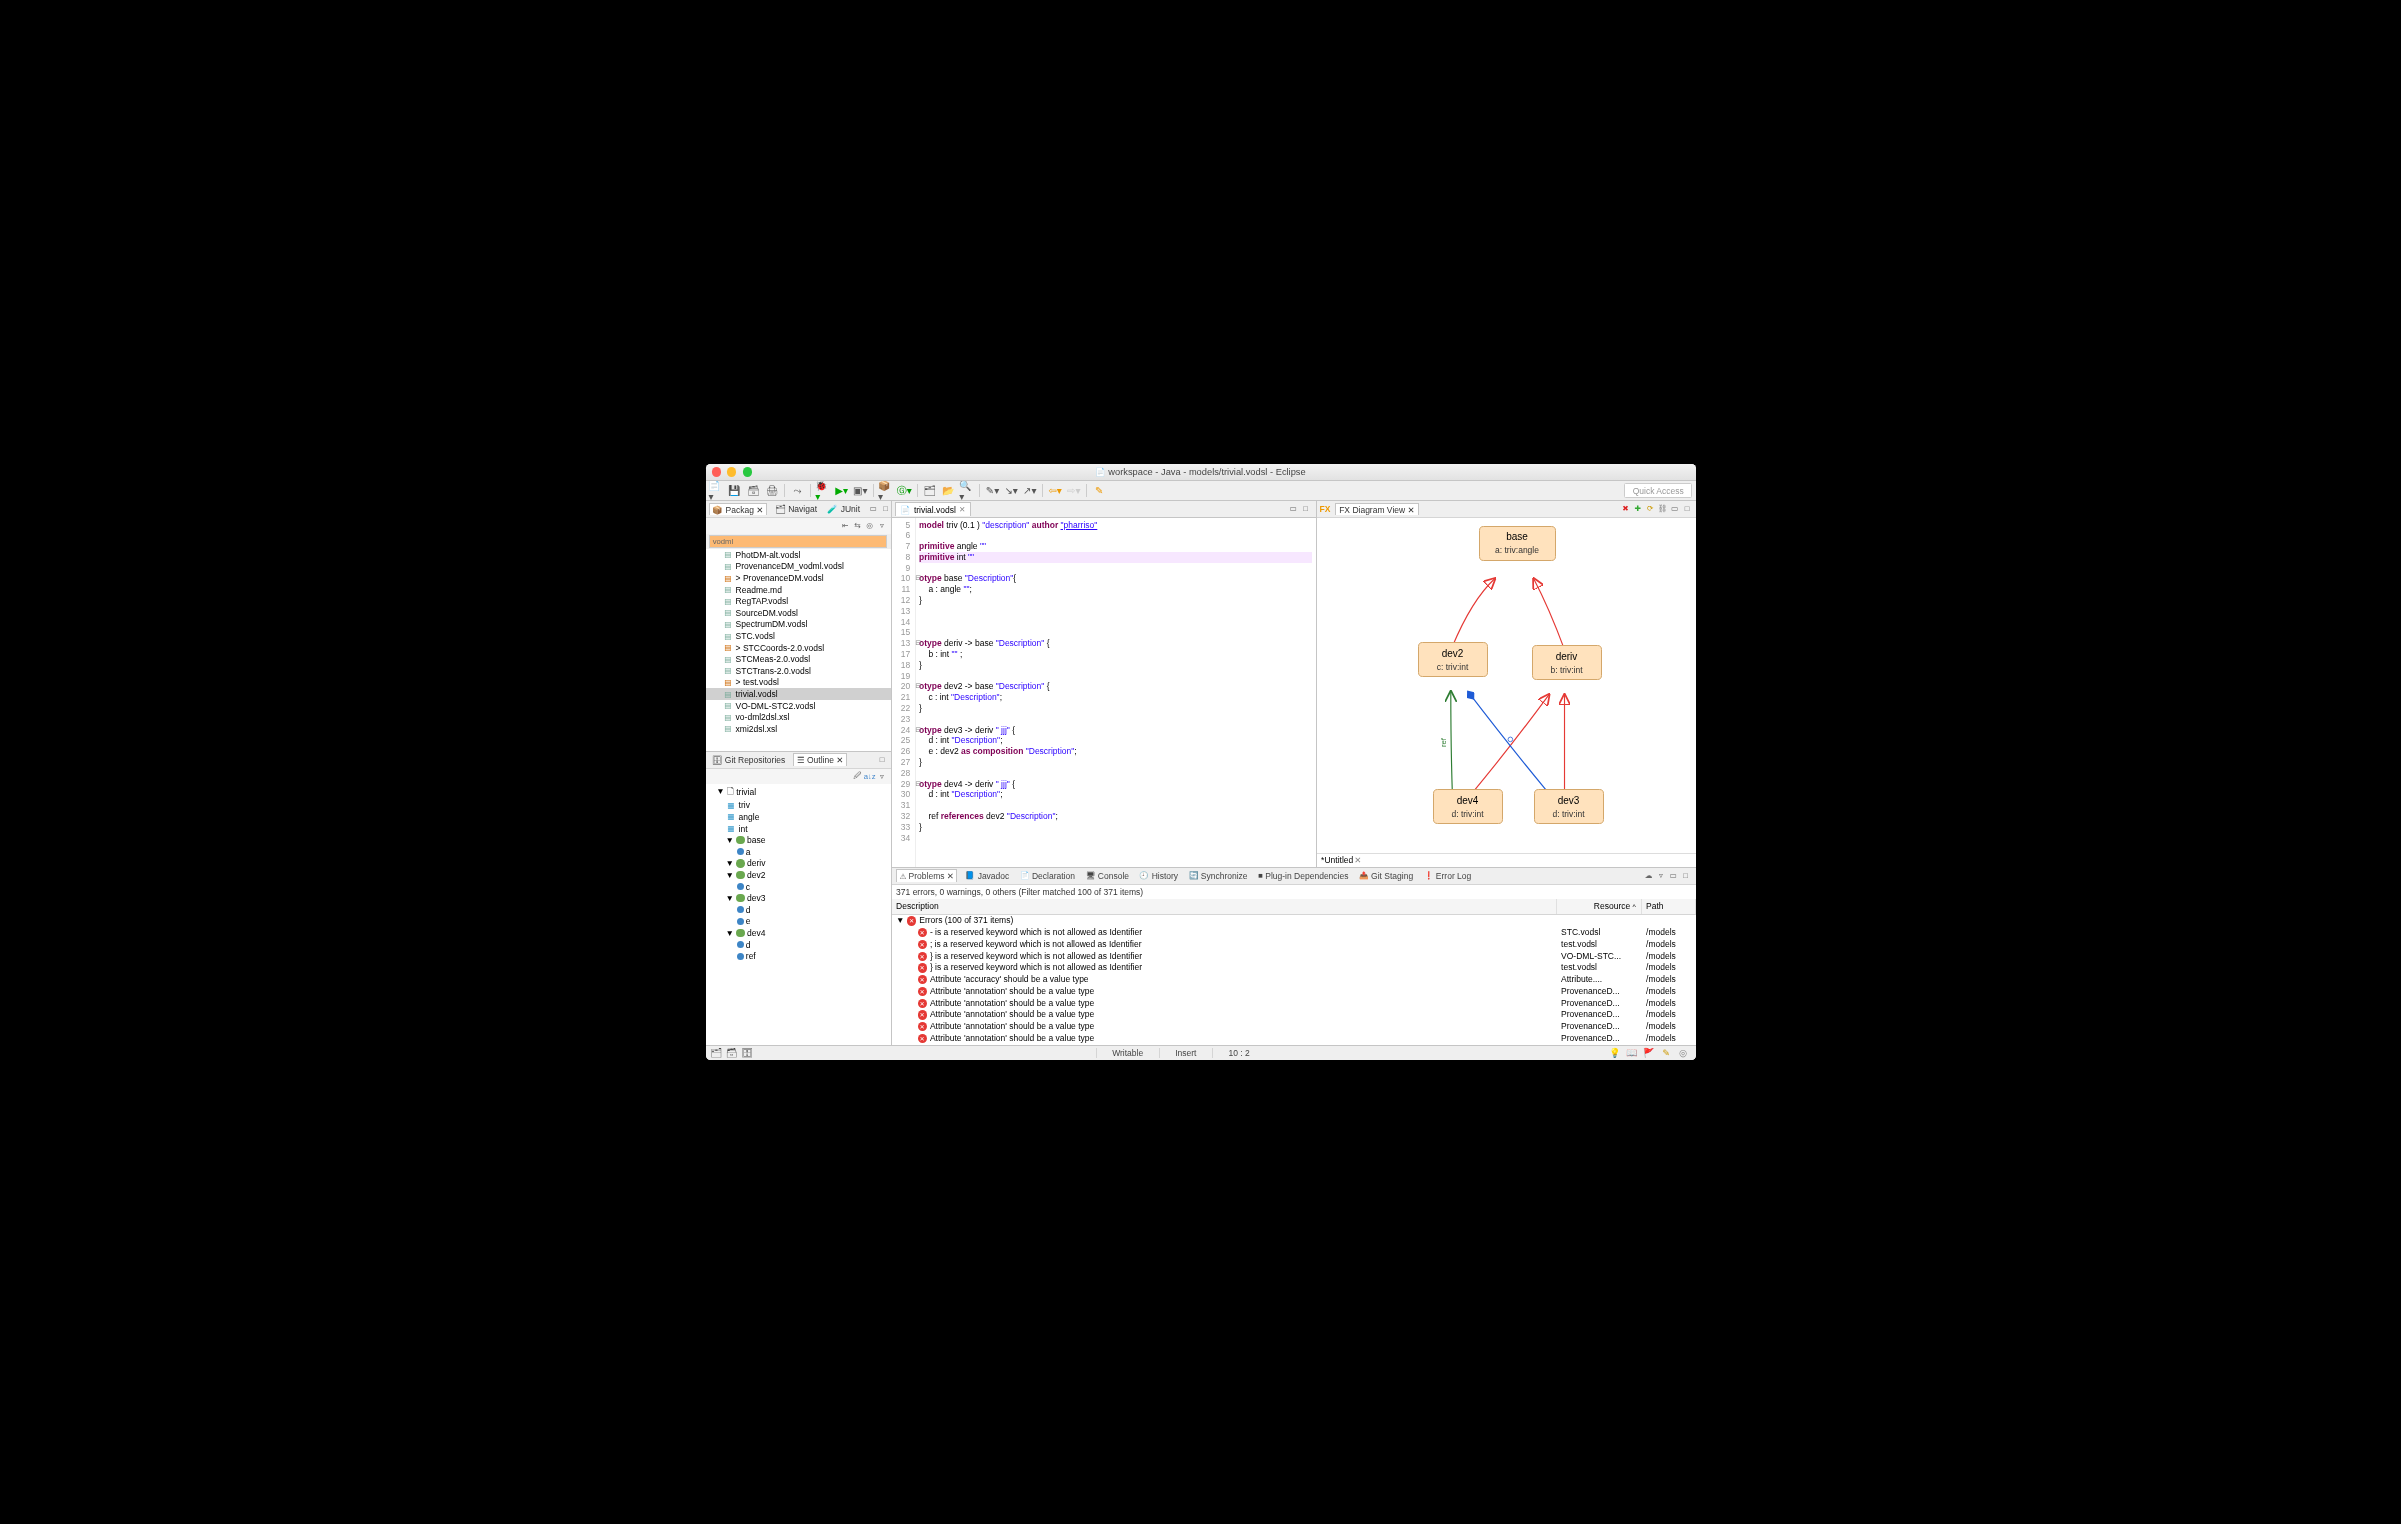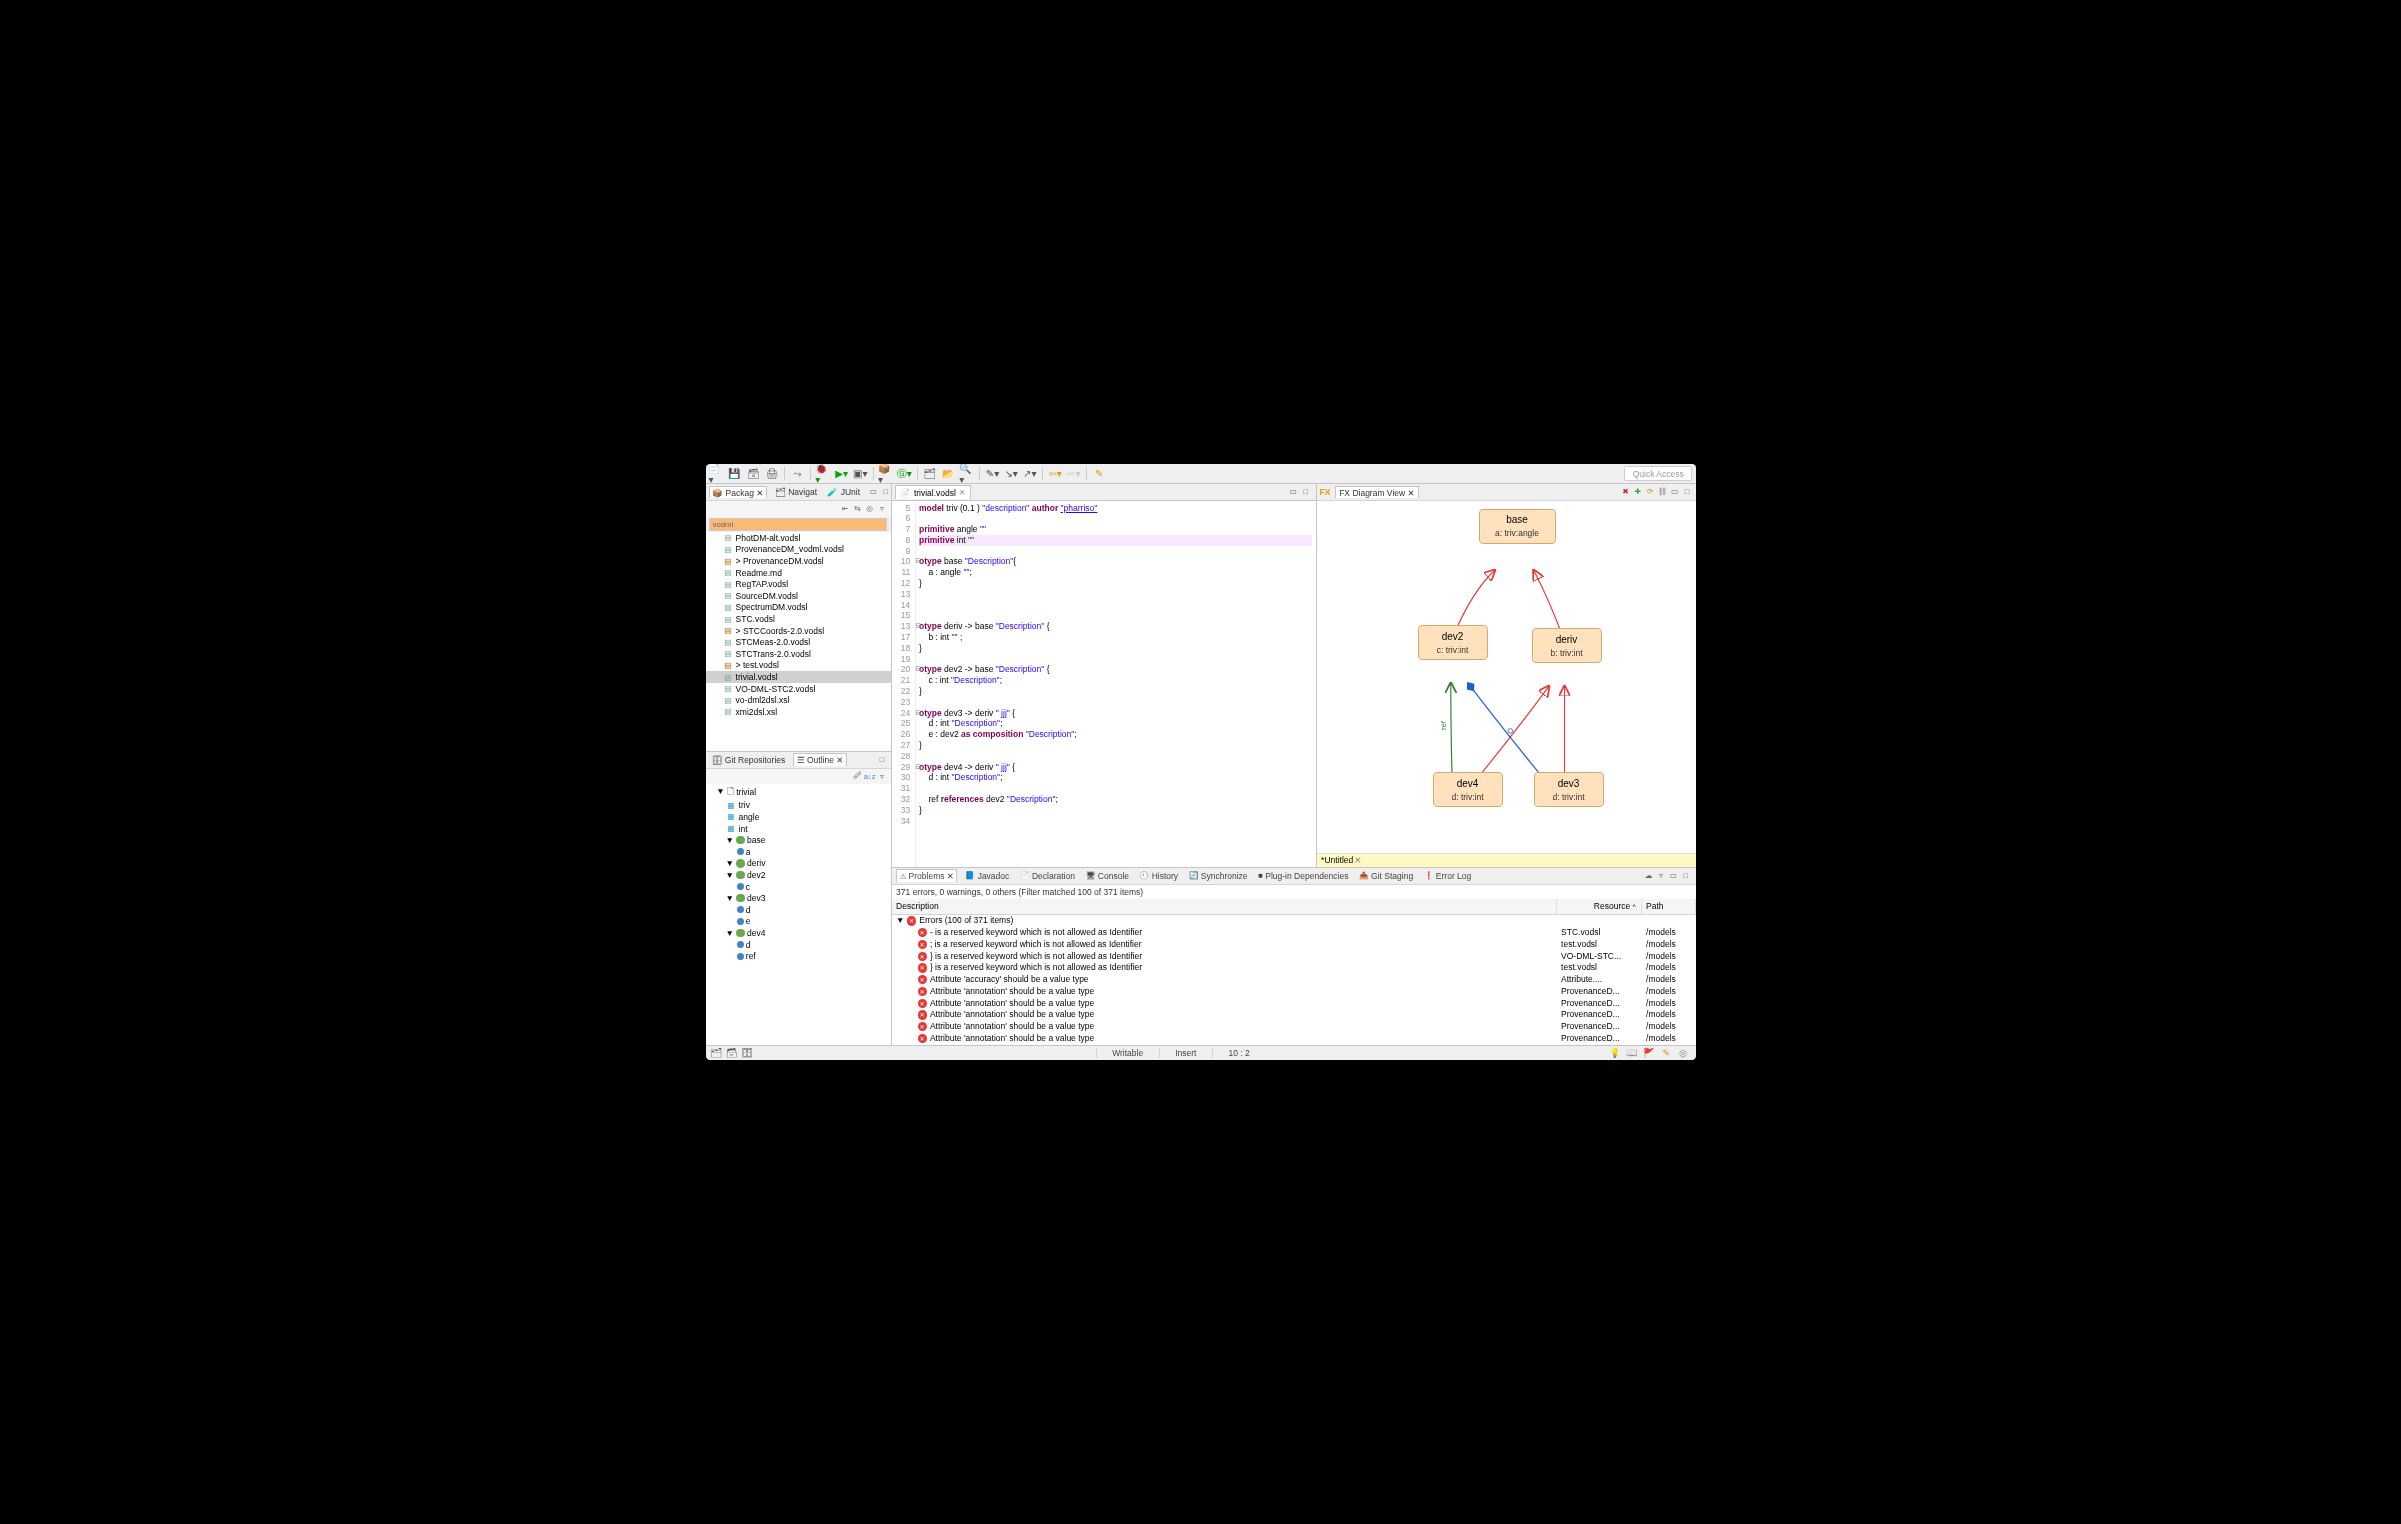--- a/index.html
+++ b/index.html
@@ -44,21 +44,21 @@
 .editor-body { flex: 1; display: flex; overflow: auto; font-family: Menlo, Monaco, monospace; font-size: 8.5px; line-height: 10.8px; }
 .gutter { background: #fff; color: #999; text-align: right; padding: 1.5px 4.6px 1.5px 9.3px; border-right: 0.8px solid #eee; user-select: none; }
 .gutter div { height: 10.8px; position: relative; }
 .fold-mark::after { content: "⊟"; position: absolute; right: -10.8px; font-size: 7px; color: #888; }
 .code { flex: 1; padding: 1.5px 3.1px; white-space: pre; }
 .code-line { height: 10.8px; }
 .kw { color: #7f0055; font-weight: bold; }
 .str { color: #2a00ff; }
 .fn { color: #2a00ff; text-decoration: underline; }
 .hl-line { background: #f7e7ff; display: block; width: 100%; }
-.diagram-area { width: 379px; display: flex; flex-direction: column; background: #fef9c3; }
+.diagram-area { width: 379px; display: flex; flex-direction: column; background: #ffffff; }
 .diagram-canvas { flex: 1; position: relative; background: #fff; }
 .node { position: absolute; background: #ffe2bd; border: 0.8px solid #d4a76a; border-radius: 4.6px; padding: 4.6px 7.7px; text-align: center; font-size: 9.3px; }
 .node-title { font-size: 10px; margin-bottom: 3.1px; }
 .node-attr { font-size: 8.5px; color: #333; }
 .problems-area { height: 178px; border-top: 0.8px solid #c5c5c5; display: flex; flex-direction: column; background: #fff; }
 .prob-tabs { height: 17px; display: flex; align-items: center; gap: 6.2px; padding: 0 4.6px; border-bottom: 0.8px solid #d5d5d5; background: #efefef; font-size: 8.5px; }
 .ptab { display: flex; gap: 2.3px; align-items: center; color: #444; padding: 0.8px 2.3px; }
 .ptab.active { background: #fff; border: 0.8px solid #c5c5c5; border-bottom: none; }
 .prob-summary { font-size: 8.5px; padding: 2.3px 4.6px; color: #333; }
 .prob-table { flex: 1; overflow: auto; font-size: 8.5px; }
@@ -74,20 +74,28 @@
 .status-right { margin-left: auto; display: flex; gap: 4.6px; padding: 0 6.2px; }
 .si { width: 12.4px; height: 12.4px; display: flex; align-items: center; justify-content: center; font-size: 9.3px; }
 svg.arrows { position: absolute; inset: 0; width: 100%; height: 100%; pointer-events: none; }
 .untitled-tab { height: 14px; border-top: 0.8px solid #ddd; font-size: 8.5px; padding: 0.8px 4.6px; display: flex; align-items: center; gap: 1px; }
 </style>
 </head>
 <body>
 
 <div class="window">
 
+  <div class="titlebar">
+    <div class="traffic">
+      <span class="tr-r"></span>
+      <span class="tr-y"></span>
+      <span class="tr-g"></span>
+    </div>
+    <div class="title-text">workspace - Java - models/trivial.vodsl - Eclipse</div>
+  </div>
 
   <div class="toolbar">
     <span class="tb-icon">📄▾</span>
     <span class="tb-icon">💾</span>
     <span class="tb-icon">🗃</span>
     <span class="tb-icon">🖨</span>
     <span class="tb-sep"></span>
     <span class="tb-icon">⤳</span>
     <span class="tb-sep"></span>
     <span class="tb-icon" style="color:#0a0">🐞▾</span>

